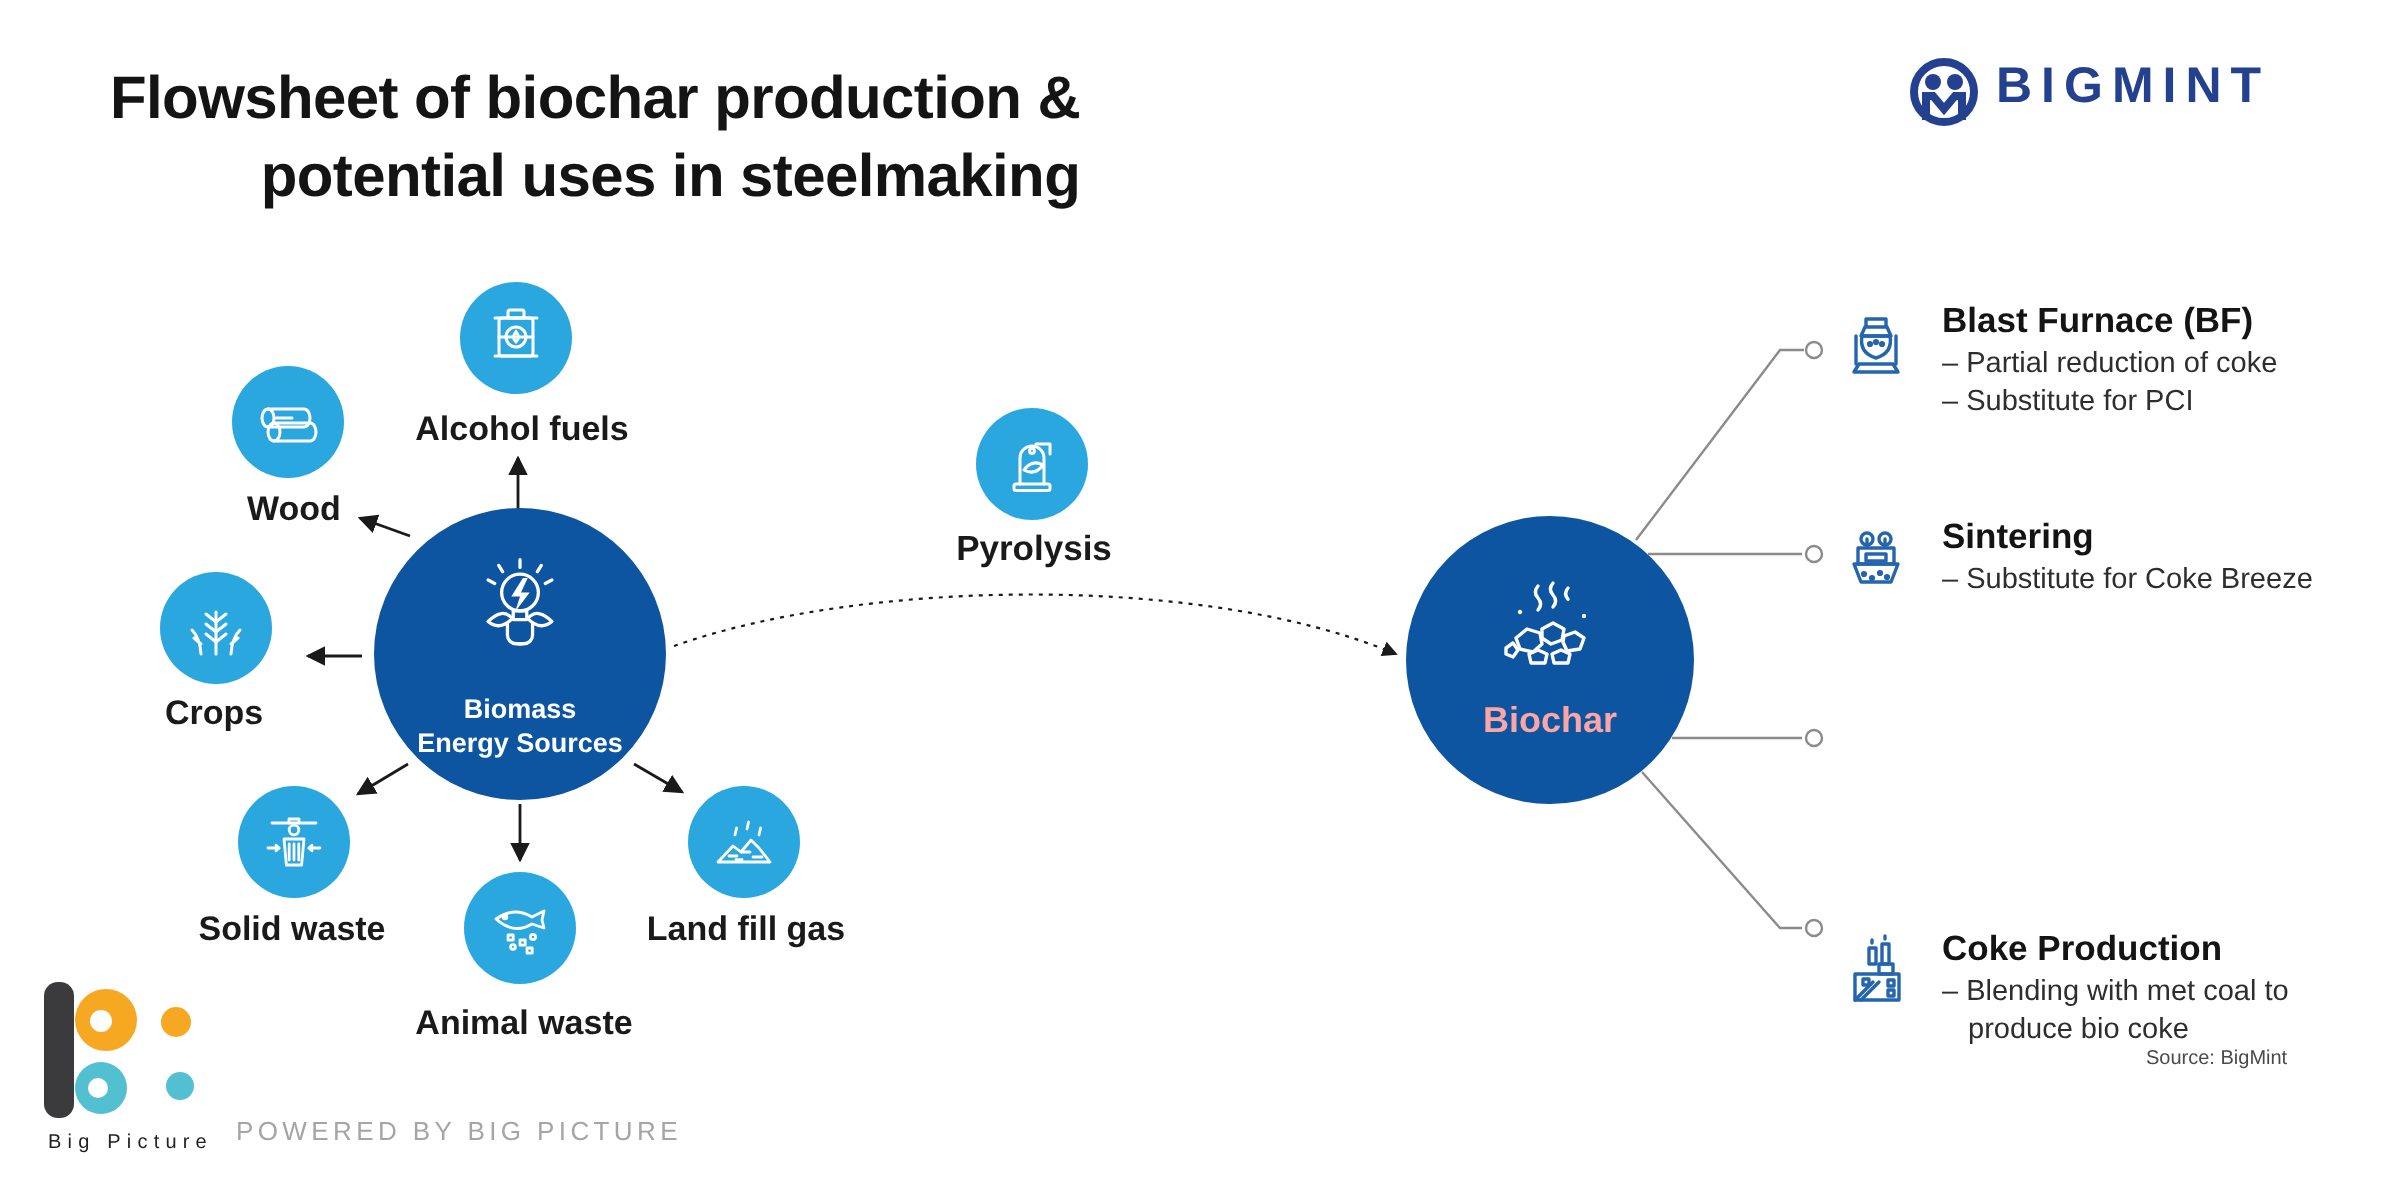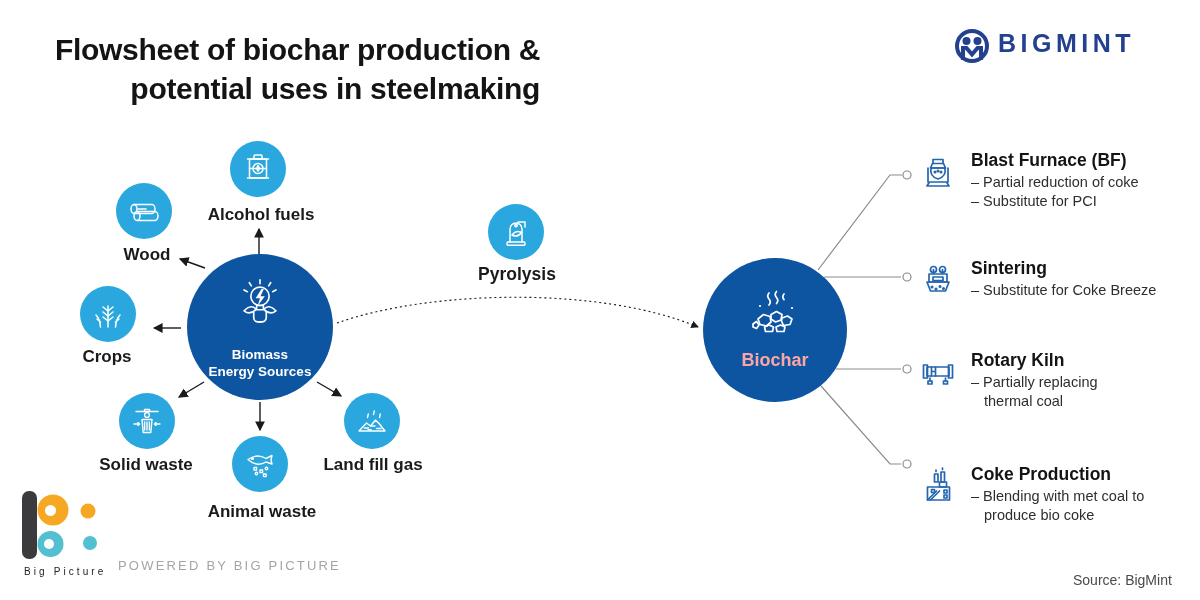--- a/index.html
+++ b/index.html
@@ -26,21 +26,21 @@
   .use-bullets{margin-top:2px;font-size:14.5px;line-height:18.5px;color:#2e2e2e;}
   .bullet{padding-left:13px;text-indent:-13px;}
   .w1 .use-bullets{width:235px;} .w2 .use-bullets{width:260px;}
   .w3 .use-bullets{width:170px;} .w4 .use-bullets{width:212px;}
   
   .bp-logo{position:absolute;left:20px;top:489px;}
   .bp-text{position:absolute;left:24px;top:566px;font-size:10px;font-weight:400;
            letter-spacing:3.1px;color:#222;}
   .powered{position:absolute;left:118px;top:558px;font-size:13px;font-weight:400;
            letter-spacing:2.2px;color:#A5A5A5;}
-  .source{position:absolute;left:1073px;top:524px;font-size:14px;color:#4a4a4a;margin-top:48px;}
+  .source{position:absolute;left:1073px;top:524px;font-size:10px;color:#4a4a4a;}
   svg{display:block;}
   .overlay{position:absolute;left:0;top:0;pointer-events:none;}
 </style>
 </head>
 <body>
 
 <div id="canvas">
 
   <svg class="overlay" width="1200" height="600">
     <defs>
@@ -250,39 +250,20 @@
       </g>
     </svg>
     <div>
       <div class="use-title">Sintering</div>
       <div class="use-bullets">
         <div class="bullet">– Substitute for Coke Breeze</div>
       </div>
     </div>
   </div>
 
-  <div class="use-item w3" style="top:350px;">
-    <svg class="use-icon" width="40" height="40" viewBox="0 0 40 40">
-      <g stroke="#2565AE" stroke-width="1.7" fill="none" stroke-linecap="round" stroke-linejoin="round">
-        <rect x="9" y="14" width="22" height="9"></rect>
-        <rect x="5.5" y="12" width="4" height="13"></rect>
-        <rect x="30.5" y="12" width="4" height="13"></rect>
-        <path d="M13.5 14 v9 M17.5 14 v9 M13.5 18.5 h4"></path>
-        <path d="M12 25 v3 M27.5 25 v3"></path>
-        <rect x="10" y="28" width="4" height="3"></rect>
-        <rect x="25.5" y="28" width="4" height="3"></rect>
-      </g>
-    </svg>
-    <div>
-      <div class="use-title">Rotary Kiln</div>
-      <div class="use-bullets">
-        <div class="bullet">– Partially replacing thermal coal</div>
-      </div>
-    </div>
-  </div>
 
   <div class="use-item w4" style="top:464px;">
     <svg class="use-icon" width="40" height="40" viewBox="0 0 40 40">
       <g stroke="#2565AE" stroke-width="1.7" fill="none" stroke-linecap="round" stroke-linejoin="round">
         <rect x="16.5" y="7" width="3.5" height="8"></rect>
         <rect x="23" y="5" width="3.5" height="10"></rect>
         <path d="M18 4.5 v-1.5 M24.5 2.5 v-1.5"></path>
         <rect x="21.5" y="15" width="7" height="5"></rect>
         <rect x="9.5" y="20" width="22" height="13"></rect>
         <path d="M9.5 33 l9 -9 M12.5 33 l9 -9"></path>

